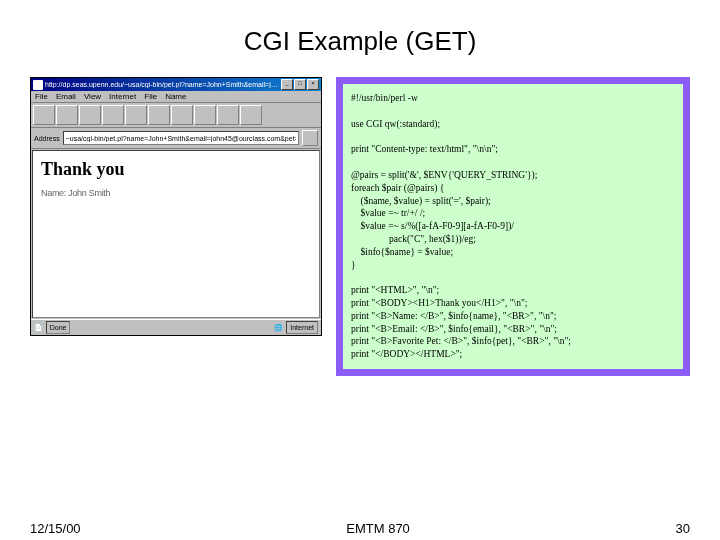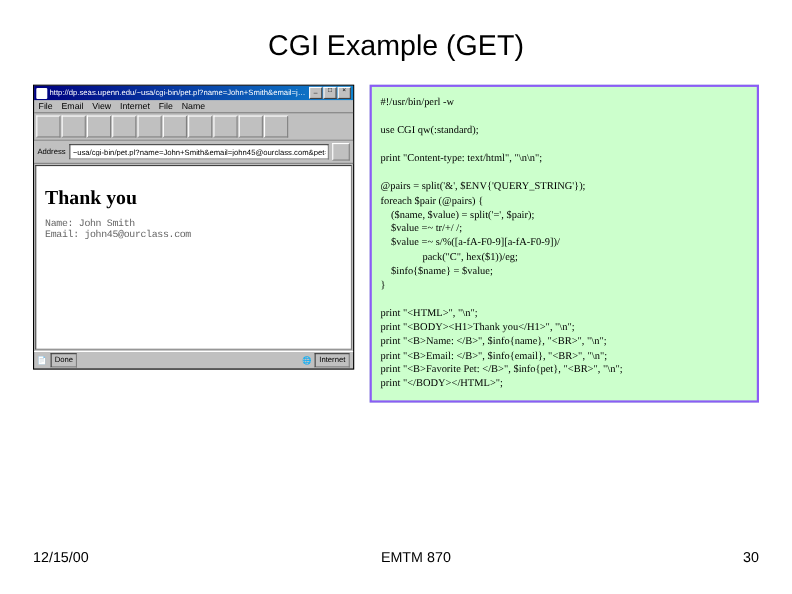--- a/index.html
+++ b/index.html
@@ -11,27 +11,27 @@
 .bw-titlebar .ico{width:10px;height:10px;background:#fff;border-radius:1px;flex-shrink:0}
 .bw-titlebar .btns{margin-left:auto;display:flex;gap:1px}
 .bw-titlebar .btn{width:10px;height:9px;background:#c0c0c0;border:1px solid #fff;border-right-color:#404040;border-bottom-color:#404040;font-size:6px;line-height:7px;text-align:center;color:#000}
 .bw-menu{display:flex;gap:8px;padding:1px 4px;font-size:8px;color:#000;border-bottom:1px solid #808080}
 .bw-toolbar{display:flex;gap:1px;padding:2px;border-bottom:1px solid #808080}
 .bw-toolbar .tb{width:20px;height:18px;background:#c0c0c0;border:1px solid #fff;border-right-color:#808080;border-bottom-color:#808080}
 .bw-addr{display:flex;align-items:center;gap:3px;padding:2px 3px;border-bottom:1px solid #808080;font-size:7px;background:#c0c0c0}
 .bw-addr input{flex:1;font-size:7px;height:12px;border:1px solid #808080;border-top-color:#404040;border-left-color:#404040;background:#fff;padding:0 2px;min-width:0}
 .bw-addr .go{width:14px;height:14px;background:#c0c0c0;border:1px solid #fff;border-right-color:#808080;border-bottom-color:#808080}
 .bw-page{background:#fff;padding:8px;min-height:150px;border:1px solid #808080;border-top-color:#404040;border-left-color:#404040;margin:1px}
-.bw-page h1{font-family:'Times New Roman',serif;font-size:18px;margin:10px 0 8px;font-weight:bold}
-.bw-page .ln{font-family:Liberation Mono, monospace;font-size:9px;margin:0;color:#666;letter-spacing:-0.3px}
+.bw-page h1{font-family:'Times New Roman',serif;font-size:18px;margin:0 0 8px;font-weight:bold}
+.bw-page .ln{font-family:Liberation Sans, sans-serif;font-size:9px;margin:0;color:#666;letter-spacing:-0.3px}
 .bw-status{display:flex;align-items:center;padding:1px 3px;font-size:7px;border-top:1px solid #fff;gap:3px}
 .bw-status .sp{flex:1}
 .bw-status .cell{border:1px solid #808080;border-top-color:#404040;border-left-color:#404040;padding:0 3px;height:11px;line-height:11px}
-.code{flex:1;background:#ccffcc;border:2px solid #8b5cf6;padding:8px;font-family:'Times New Roman',serif;font-size:9.5px;line-height:1.35;white-space:pre-wrap}
-.footer{position:absolute;bottom:26px;left:30px;right:30px;display:flex;justify-content:space-between;font-size:13px}
+.code{flex:1;background:#ccffcc;border:7px solid #8b5cf6;padding:8px;font-family:'Times New Roman',serif;font-size:9.5px;line-height:1.35;white-space:pre-wrap}
+.footer{position:absolute;bottom:4px;left:30px;right:30px;display:flex;justify-content:space-between;font-size:13px}
 </style>
 </head>
 <body>
 
 <div class="slide">
   <div class="title">CGI Example (GET)</div>
   <div class="content">
 
     <div class="browser">
       <div class="bw-titlebar">
@@ -64,21 +64,20 @@
         <span class="tb"></span>
       </div>
       <div class="bw-addr">
         <span>Address</span>
         <input type="text" value="~usa/cgi-bin/pet.pl?name=John+Smith&amp;email=john45@ourclass.com&amp;pet=Kangaroo" style="">
         <span class="go"></span>
       </div>
       <div class="bw-page">
         <h1>Thank you</h1>
         <p class="ln">Name: John Smith</p>
-        <p class="ln">Email: john45@ourclass.com</p>
       </div>
       <div class="bw-status">
         <span>📄</span>
         <span class="cell">Done</span>
         <span class="sp"></span>
         <span>🌐</span>
         <span class="cell">Internet</span>
       </div>
     </div>
 

